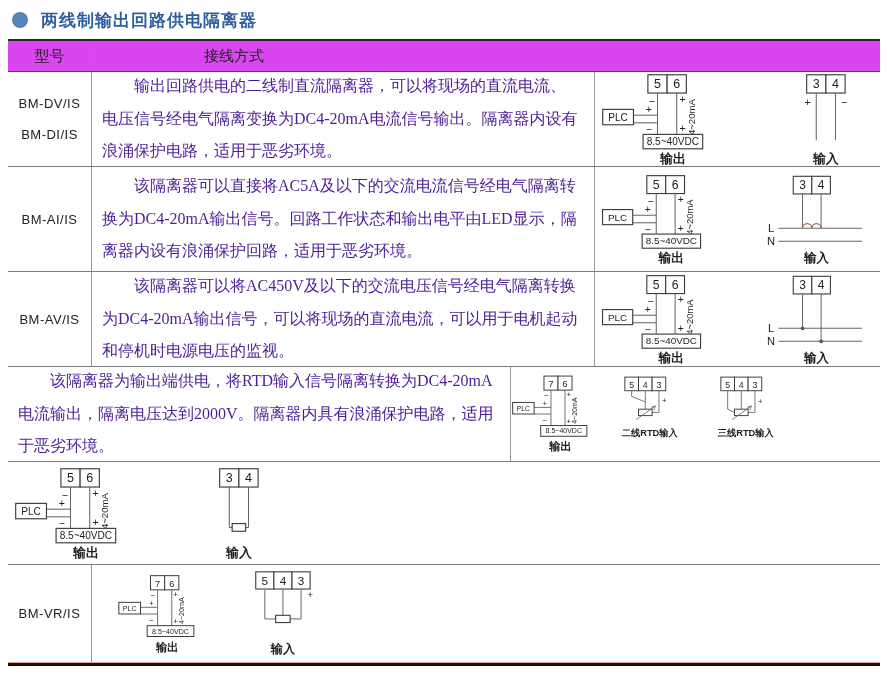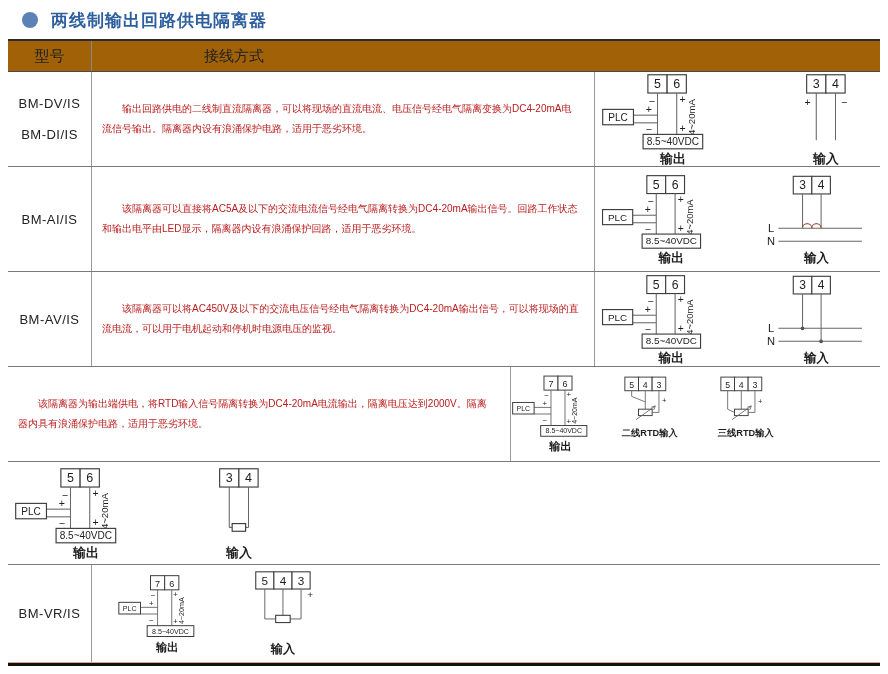--- a/index.html
+++ b/index.html
@@ -1,38 +1,38 @@
 <!DOCTYPE html>
 <html><head>
 <meta charset="utf-8">
 <style>
   * { margin:0; padding:0; box-sizing:border-box; }
   body { font-family:"Liberation Sans", sans-serif; background:#fff; }
   .page { width:888px; height:674px; overflow:hidden; background:#fff; position:relative; }
 
-  .title-row { display:flex; align-items:center; gap:13px; padding:8px 0 0 12px; height:32px;margin-left:10px; }
+  .title-row { display:flex; align-items:center; gap:13px; padding:8px 0 0 12px; height:32px; }
   .bullet { width:16px; height:16px; border-radius:50%; background:#5b82b6; }
   .doc-title { font-size:17px; font-weight:bold; color:#2d5e9e; letter-spacing:1px; }
 
   .tbl { margin:7px 8px 0 8px; width:872px; border-top:2px solid #2b2b2b; border-bottom:3px solid #111; }
-  .thead { display:flex; background:#a16207; height:31px; border-bottom:1.5px solid #4a4a4a; }
+  .thead { display:flex; background:#d946ef; height:31px; border-bottom:1.5px solid #4a4a4a; }
   .thead .hc { display:flex; align-items:center; justify-content:center; font-size:15px; color:#222; }
   .col-m { width:84px; border-right:1px solid #888; }
   .col-f { width:503px; border-right:1px solid #888; }
   .col-w { width:284px; }
 
   .row { display:flex; }
   .row + .row { border-top:1px solid #7a7a7a; }
   .r1{height:94px} .r2{height:105px} .r3{height:95px} .r4{height:95px} .r5{height:103px} .r6{height:99px}
   .row:last-child { border-bottom:1px solid #e2a18c; }
 
   .cell-m { width:84px; border-right:1px solid #999; display:flex; flex-direction:column; gap:16px;
             align-items:center; justify-content:center; font-size:13px; color:#222; letter-spacing:0.5px; }
   .cell-f { width:503px; border-right:1px solid #999; display:flex; align-items:center; padding:0 14px 0 10px; }
-  .cell-f .ftext { font-size:10px; color:#b91c1c; line-height:2.05; text-indent:2em; }
+  .cell-f .ftext { font-size:16px; color:#4c1d95; line-height:2.05; text-indent:2em;font-family:Liberation Serif, serif; }
   .cell-w { width:284px; display:flex; align-items:center; justify-content:center; }
 
   
   svg text { fill:#1e1e1e; font-family:"Liberation Sans", sans-serif; text-anchor:middle; }
   .tc  { fill:#fff; stroke:#3d3d3d; stroke-width:1.2; }
   .w   { stroke:#666; stroke-width:1.1; fill:none; }
   .wb  { stroke:#9c5a48; stroke-width:1.2; fill:none; }
   .dot { fill:#555; }
   .tn  { font-size:13px; }   .tn-s { font-size:11px; }
   .sg  { font-size:11px; }   .sg-s { font-size:9.5px; }

